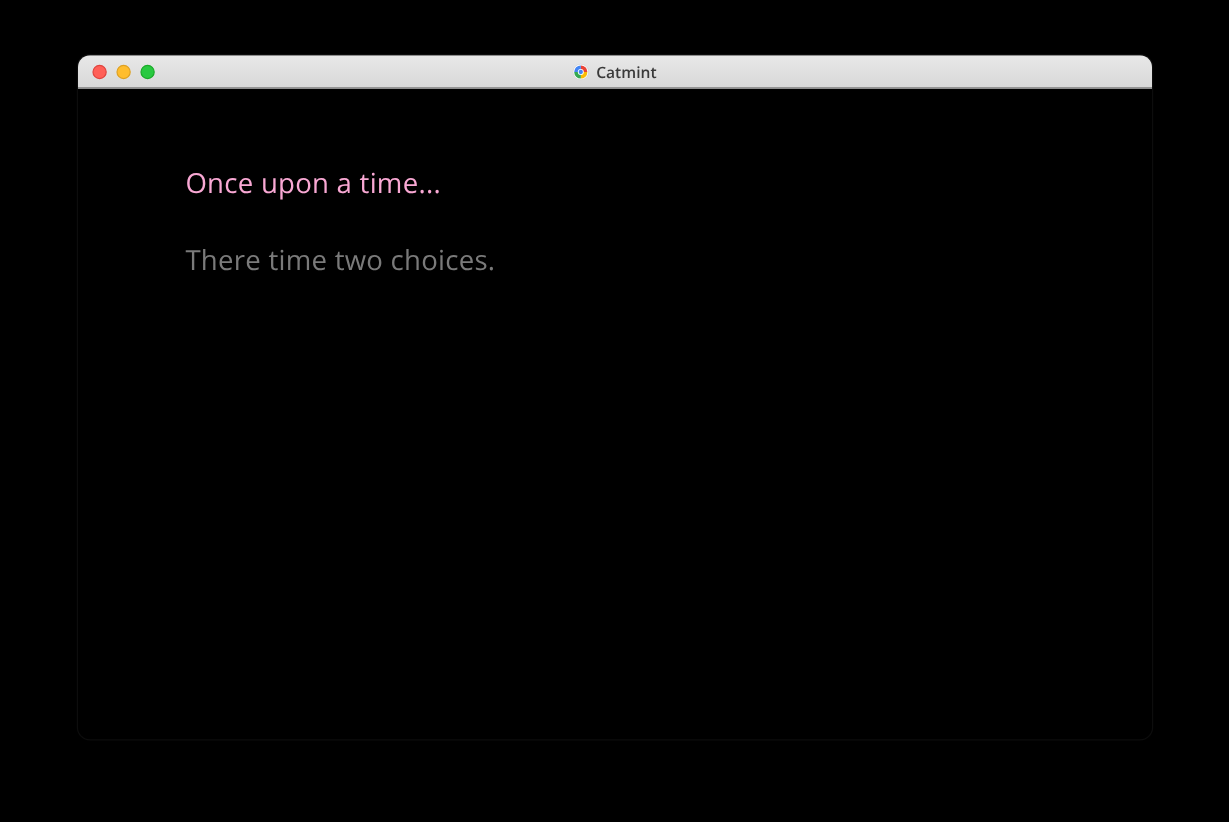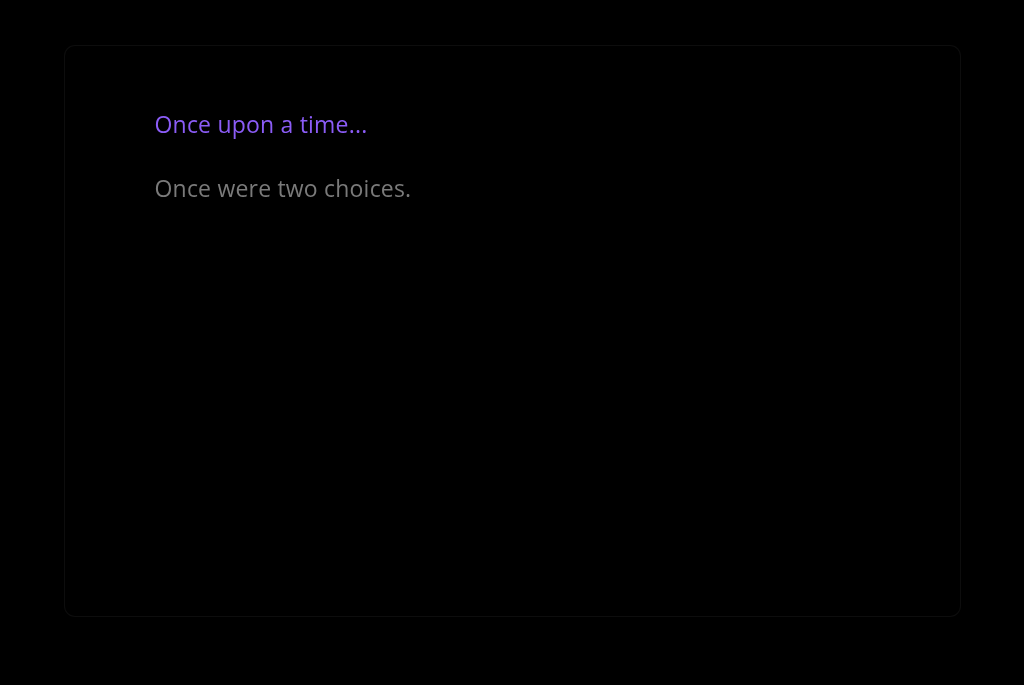--- a/index.html
+++ b/index.html
@@ -98,28 +98,49 @@
     }
     
     .line {
       font-size: 23px;
       font-weight: 400;
       margin-bottom: 32px;
       letter-spacing: 0.2px;
     }
     
     .line.primary {
-      color: #8b5cf6;
+      color: #f9a8d4;
     }
     
     .line.secondary {
       color: #7a7a7a;
     }
   </style>
 </head>
 <body>
 
 <div class="window">
+  <div class="titlebar">
+    <div class="traffic-lights">
+      <div class="traffic-light red"></div>
+      <div class="traffic-light yellow"></div>
+      <div class="traffic-light green"></div>
+    </div>
+    <div class="title-center">
+      <span class="app-icon">
+        <svg viewBox="0 0 14 14">
+          <circle cx="7" cy="7" r="6.5" fill="#ffffff" stroke="#cccccc" stroke-width="0.5"></circle>
+          <path d="M7 1.5 A5.5 5.5 0 0 1 12.5 7 L7 7 Z" fill="#ea4335"></path>
+          <path d="M12.5 7 A5.5 5.5 0 0 1 7 12.5 L7 7 Z" fill="#fbbc05"></path>
+          <path d="M7 12.5 A5.5 5.5 0 0 1 1.5 7 L7 7 Z" fill="#34a853"></path>
+          <path d="M1.5 7 A5.5 5.5 0 0 1 7 1.5 L7 7 Z" fill="#4285f4"></path>
+          <circle cx="7" cy="7" r="2.5" fill="#ffffff"></circle>
+          <circle cx="7" cy="7" r="1.8" fill="#4285f4"></circle>
+        </svg>
+      </span>
+      <span class="title-text">Catmint</span>
+    </div>
+  </div>
   <div class="content">
     <div class="line primary">Once upon a time...</div>
-    <div class="line secondary">Once were two choices.</div>
+    <div class="line secondary">There time two choices.</div>
   </div>
 </div>
 
 </body></html>

